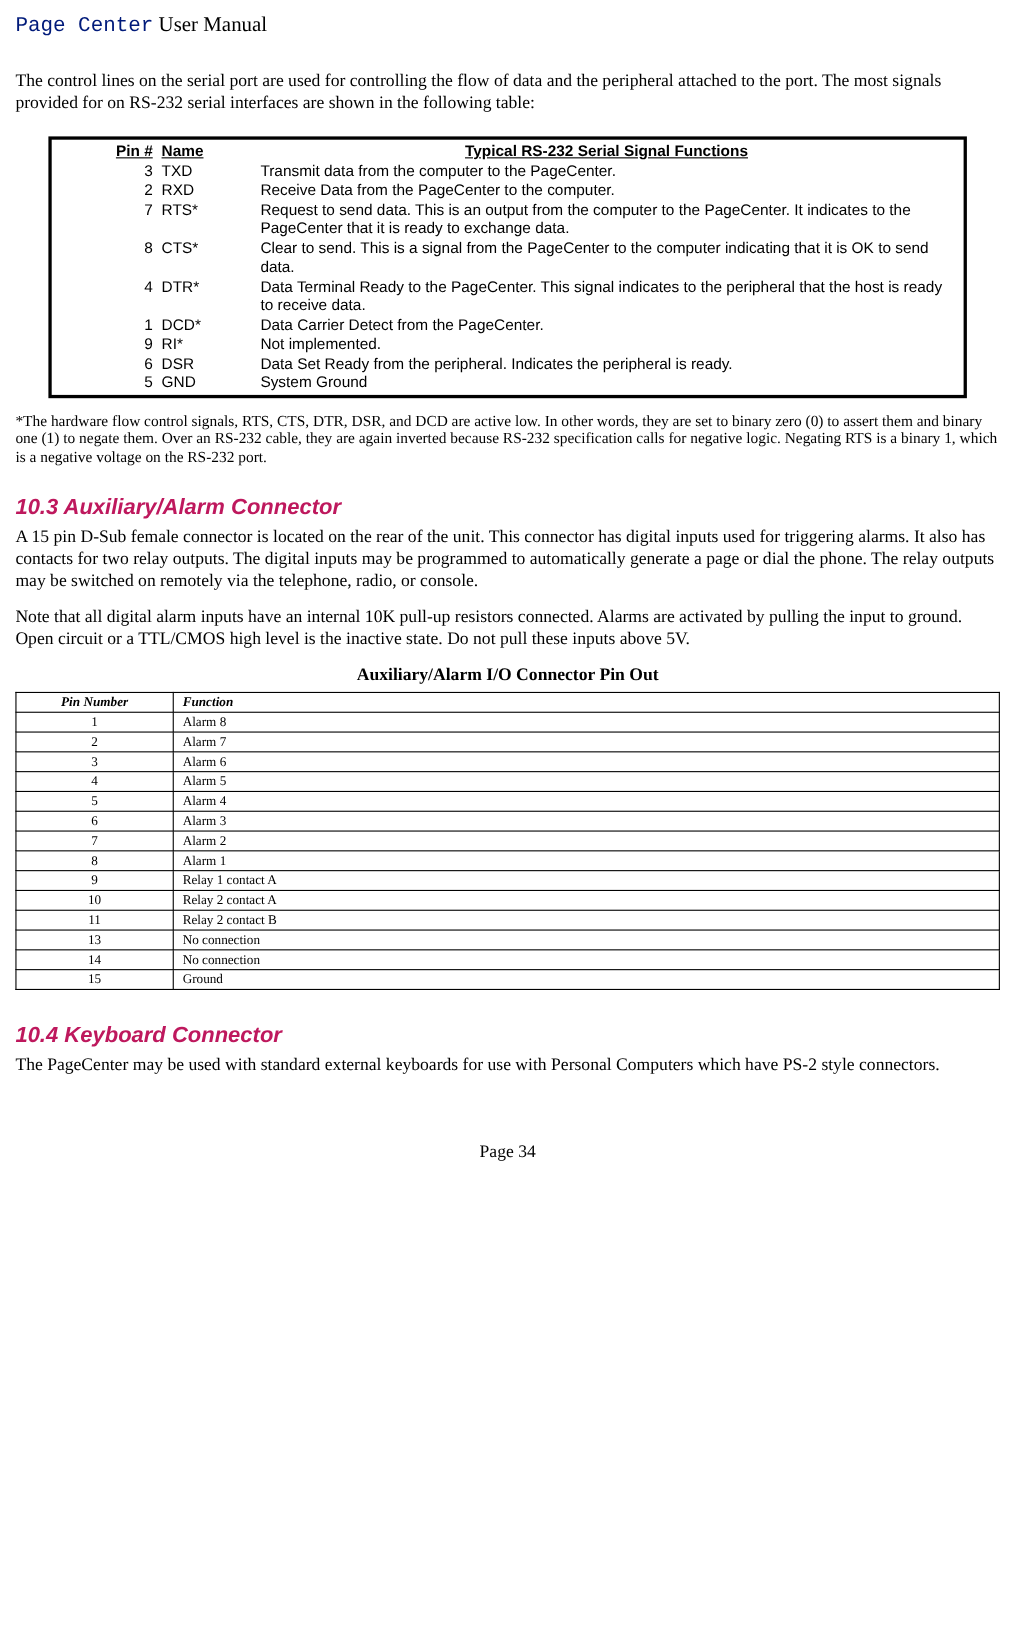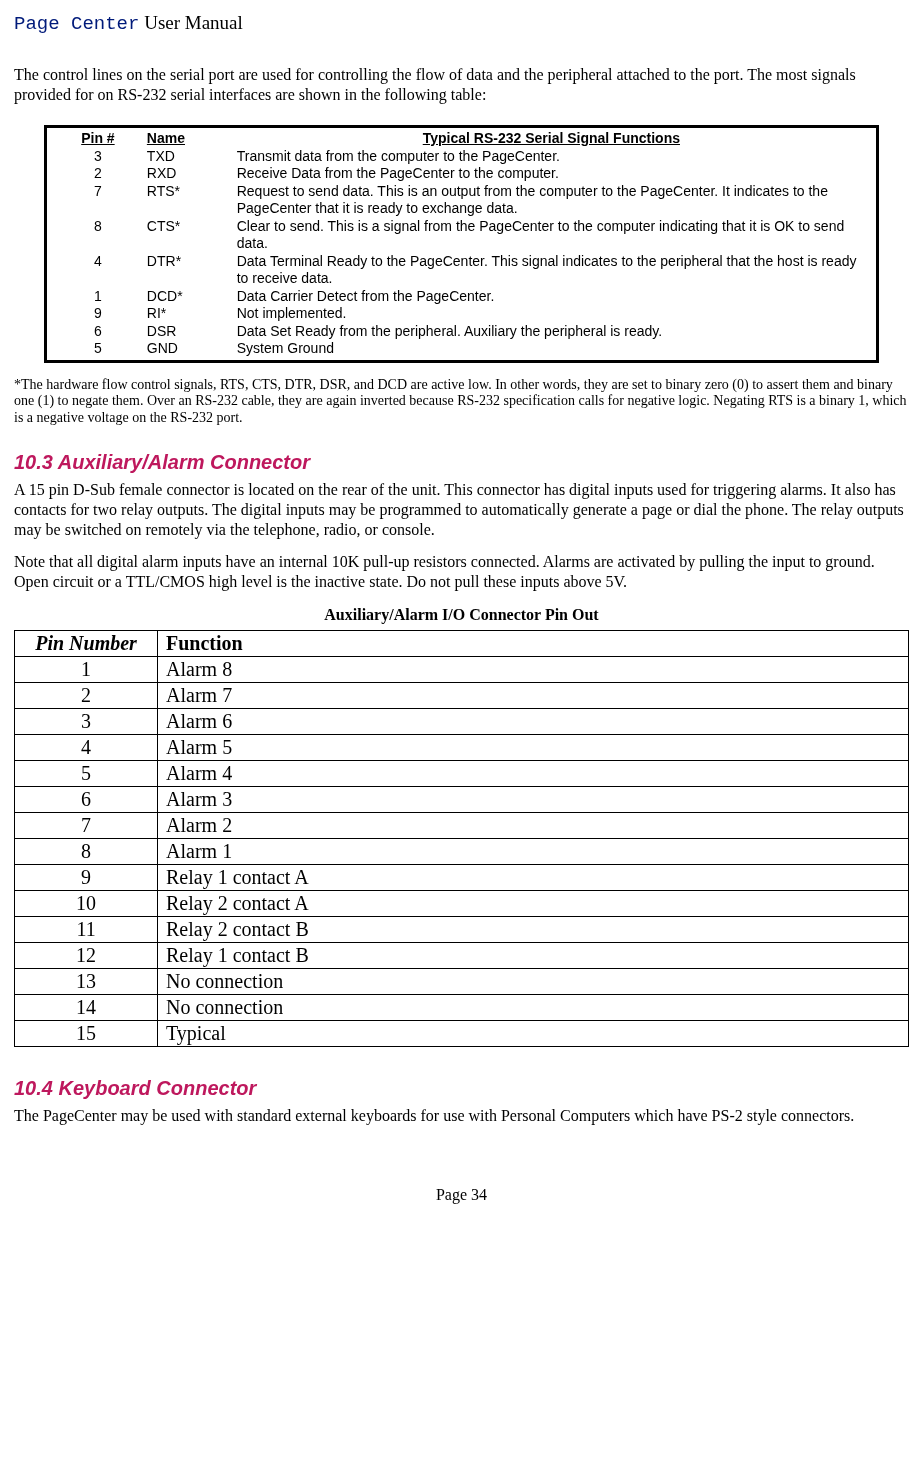--- a/index.html
+++ b/index.html
@@ -36,21 +36,21 @@
     text-align: center;
   }
   .rs232-table table {
     width: 100%;
     border-collapse: collapse;
   }
   .rs232-table td {
     vertical-align: top;
     padding: 0 4px;
   }
-  .rs232-table .col-pin { width: 11%; text-align: center;}
+  .rs232-table .col-pin { width: 11%; text-align: right;}
   .rs232-table .col-name { width: 11%; text-align: left;}
   .rs232-table .col-func { width: 78%; text-align: left;}
   .footnote {
     font-size: 14px;
     line-height: 1.2;
     margin: 8px 0 24px 0;
   }
   h2.section {
     font-family: Arial, Helvetica, sans-serif;
     color: #be185d;
@@ -66,29 +66,30 @@
   }
   table.pinout {
     width: 100%;
     border-collapse: collapse;
     margin-bottom: 30px;
   }
   table.pinout th, table.pinout td {
     border: 1px solid #000;
     padding: 1px 8px;
     text-align: left;
-    font-size: 20px;
+    font-size: 12px;
   }
   table.pinout th.pn {
     width: 16%;
     font-style: italic;
     text-align: center;
     font-weight: bold;
   }
   table.pinout th.fn {
+    font-style: italic;
     font-weight: bold;
   }
   table.pinout td.pn {
     text-align: center;
   }
   .page-num {
     text-align: center;
     margin-top: 60px;
     font-size: 16px;
   }
@@ -143,21 +144,21 @@
           <td class="col-func">Data Carrier Detect from the PageCenter.</td>
         </tr>
         <tr>
           <td class="col-pin">9</td>
           <td class="col-name">RI*</td>
           <td class="col-func">Not implemented.</td>
         </tr>
         <tr>
           <td class="col-pin">6</td>
           <td class="col-name">DSR</td>
-          <td class="col-func">Data Set Ready from the peripheral.  Auxiliary the peripheral is ready.</td>
+          <td class="col-func">Data Set Ready from the peripheral.  Indicates the peripheral is ready.</td>
         </tr>
         <tr>
           <td class="col-pin">5</td>
           <td class="col-name">GND</td>
           <td class="col-func">System Ground</td>
         </tr>
       </tbody>
   </table>
 </div>
 
@@ -215,34 +216,30 @@
       </tr>
       <tr>
         <td class="pn">10</td>
         <td>Relay 2 contact A</td>
       </tr>
       <tr>
         <td class="pn">11</td>
         <td>Relay 2 contact B</td>
       </tr>
       <tr>
-        <td class="pn">12</td>
-        <td>Relay 1 contact B</td>
-      </tr>
-      <tr>
         <td class="pn">13</td>
         <td>No connection</td>
       </tr>
       <tr>
         <td class="pn">14</td>
         <td>No connection</td>
       </tr>
       <tr>
         <td class="pn">15</td>
-        <td>Typical</td>
+        <td>Ground</td>
       </tr>
     </tbody>
 </table>
 
 <h2 class="section">10.4  Keyboard Connector</h2>
 <p class="body-text">The PageCenter may be used with standard external keyboards for use with Personal Computers which have PS-2 style connectors.</p>
 
 <div class="page-num">Page 34</div>
 
 </body></html>

